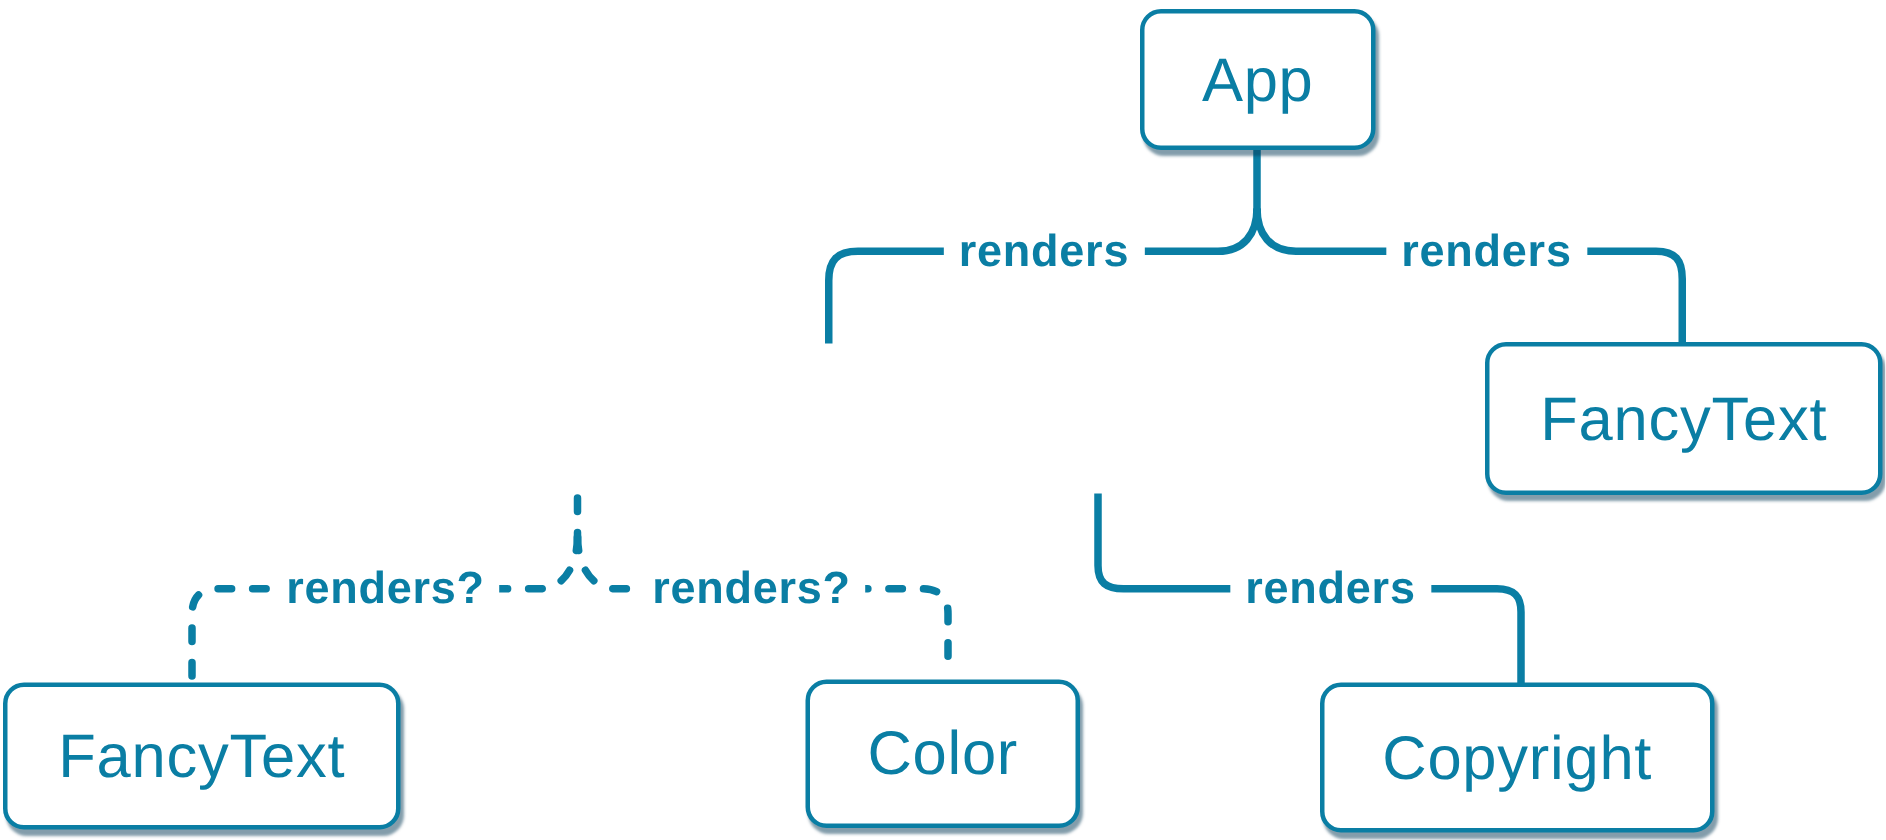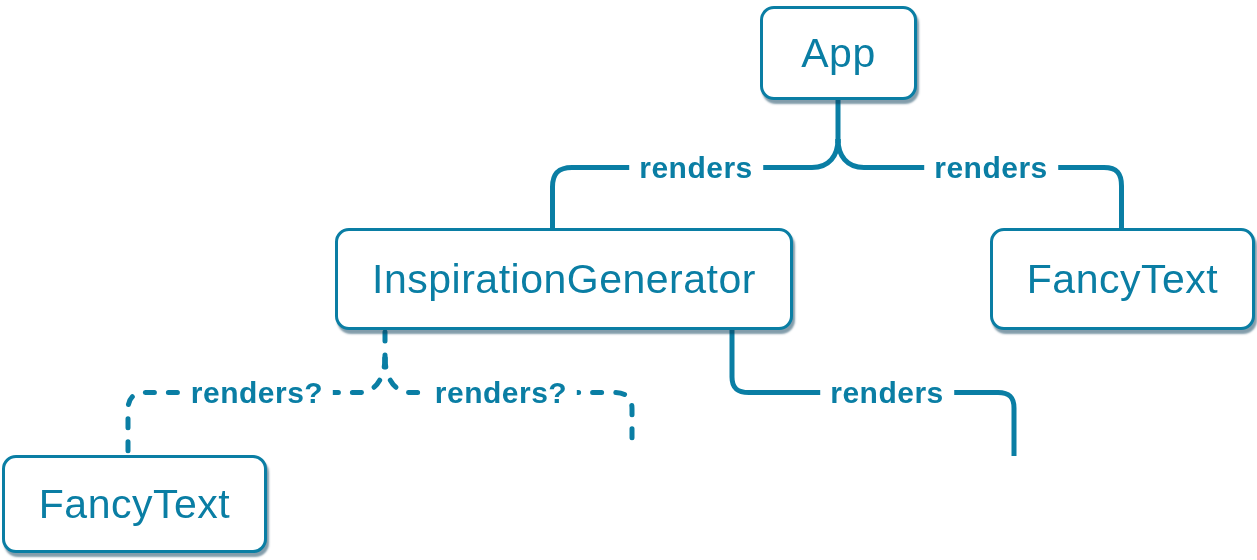--- a/index.html
+++ b/index.html
@@ -75,27 +75,30 @@
   <span class="edge-label" style="left:696px;top:168px">renders</span>
   <span class="edge-label" style="left:991px;top:168px">renders</span>
   <span class="edge-label" style="left:257px;top:393px">renders?</span>
   <span class="edge-label" style="left:501px;top:393px">renders?</span>
   <span class="edge-label" style="left:887px;top:393px">renders</span>
 
   <div class="node" style="left:760px;top:6px;width:157px;height:94px">
     <span class="node-label">App</span>
   </div>
 
-  <div class="node" style="left:335px;top:228px;width:458px;height:102px">
-    <span class="node-label">InspirationGenerator</span>
-  </div>
 
   <div class="node" style="left:990px;top:228px;width:265px;height:102px">
     <span class="node-label">FancyText</span>
   </div>
 
   <div class="node" style="left:2px;top:455px;width:265px;height:98px">
     <span class="node-label">FancyText</span>
   </div>
 
+  <div class="node" style="left:537px;top:453px;width:183px;height:99px">
+    <span class="node-label">Color</span>
+  </div>
 
+  <div class="node" style="left:880px;top:455px;width:263px;height:100px">
+    <span class="node-label">Copyright</span>
+  </div>
 
 </div>
 
 </body></html>

